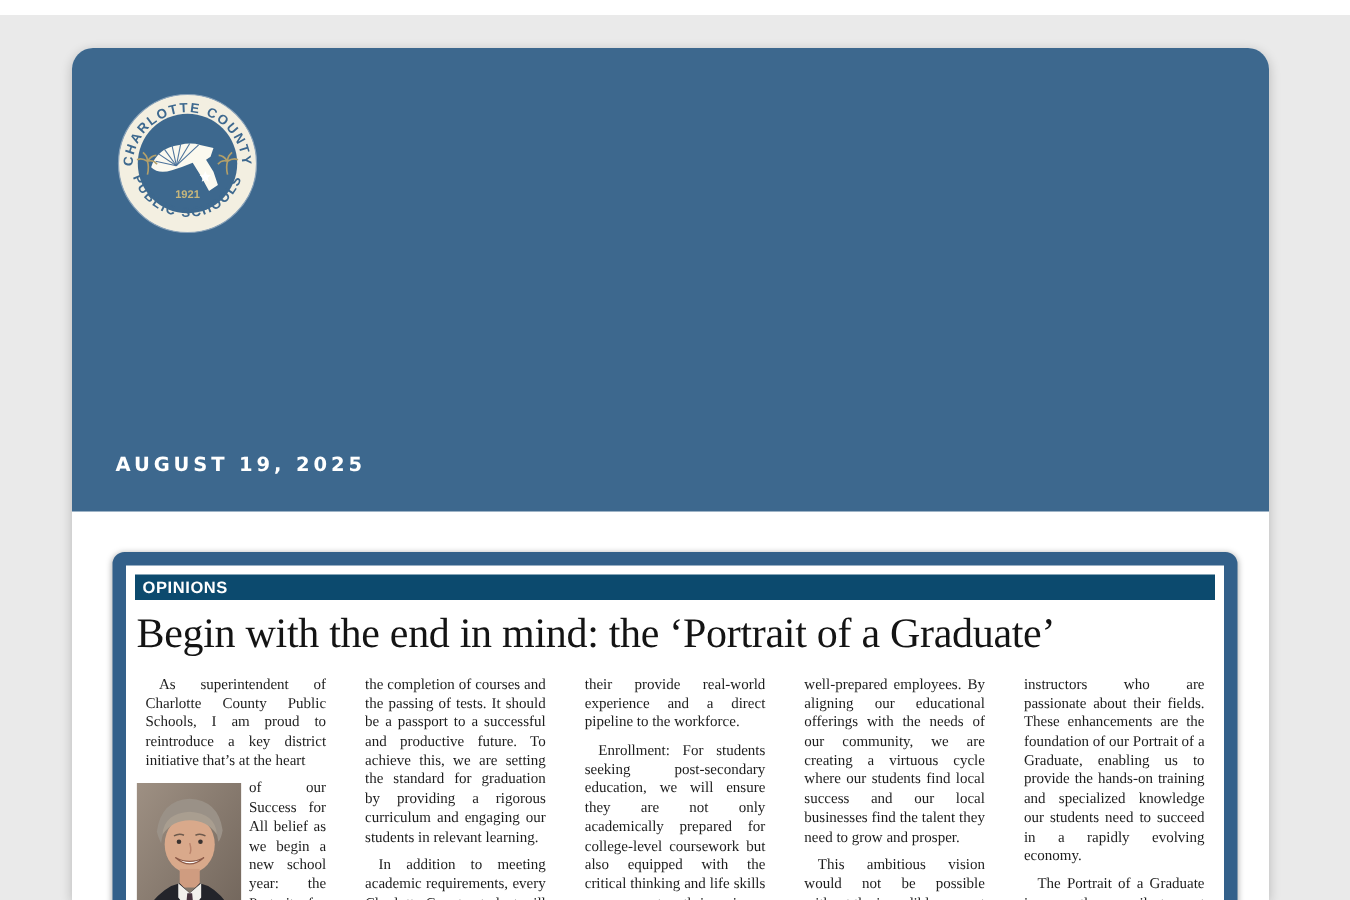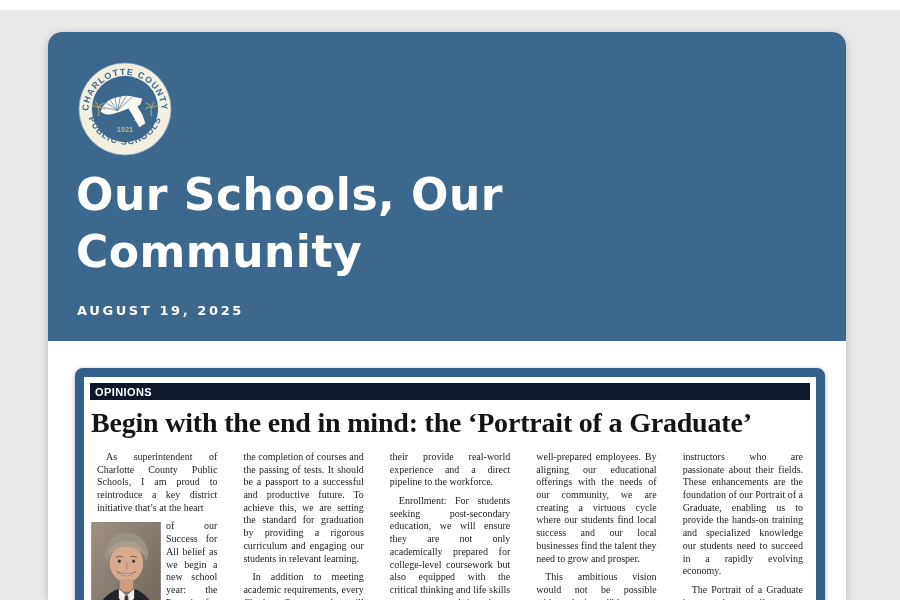--- a/index.html
+++ b/index.html
@@ -53,36 +53,36 @@
     width: 750px; height: 320px;
     box-sizing: border-box;
     border: 9px solid #33608a;
     border-radius: 8px;
     background: #ffffff;
     box-shadow: 0 1px 4px rgba(0,0,0,0.35);
     padding: 6px 6px 0 6px;
   }
   .section-bar {
     width: 100%; height: 17px;
-    background: #0f172a;
+    background: #0c4a6e;
     display: flex; align-items: center;
     box-sizing: border-box;
     padding-left: 5px;
   }
   .section-bar span {
     color: #ffffff;
     font-size: 11px;
     font-weight: 700;
     letter-spacing: 0.4px;
     font-family: "Liberation Sans", sans-serif;
   }
   .headline {
     font-family: "Liberation Serif", serif;
     font-size: 28px;
-    font-weight: 700;
+    font-weight: 400;
     color: #141414;
     letter-spacing: -0.2px;
     white-space: nowrap;
     margin: 7px 0 5px 1px;
   }
   .columns {
     display: flex;
     gap: 14px;
     margin: 6px 1px 0 1px;
     font-family: "Liberation Serif", serif;
@@ -137,21 +137,20 @@
         </g>
         <path d="M59.5 52.5 l1 2.6 2.8 0.2 -2.2 1.8 0.8 2.7 -2.4 -1.6 -2.4 1.6 0.8 -2.7 -2.2 -1.8 2.8 -0.2 Z" fill="#ffffff"></path>
         <g stroke="#b3a06a" stroke-width="1.1" fill="none">
           <path d="M20.5 55 c1 -4 1 -6 0 -9 m0 0 c-3 -2 -5 -2 -7 -1 m7 1 c0 -3 -1 -4 -3 -6 m3 6 c2 -3 4 -4 6 -4 m-6 4 c3 -1 5 0 6.5 2"></path>
           <path d="M74.5 55 c-1 -4 -1 -6 0 -9 m0 0 c3 -2 5 -2 7 -1 m-7 1 c0 -3 1 -4 3 -6 m-3 6 c-2 -3 -4 -4 -6 -4 m6 4 c-3 -1 -5 0 -6.5 2"></path>
         </g>
         <text x="47.5" y="70.5" text-anchor="middle" font-size="7.5" fill="#c6b67c" font-weight="bold" font-family="Liberation Sans, sans-serif">1921</text>
       </svg>
     </div>
 
-    <div class="page-title">Our Schools, Our Community</div>
     <div class="pub-date">AUGUST 19, 2025</div>
   </div>
 
   <div class="clipping-frame">
 
     <div class="section-bar">
       <span>OPINIONS</span>
     </div>
 
     <div class="headline">Begin with the end in mind: the ‘Portrait of a Graduate’</div>

